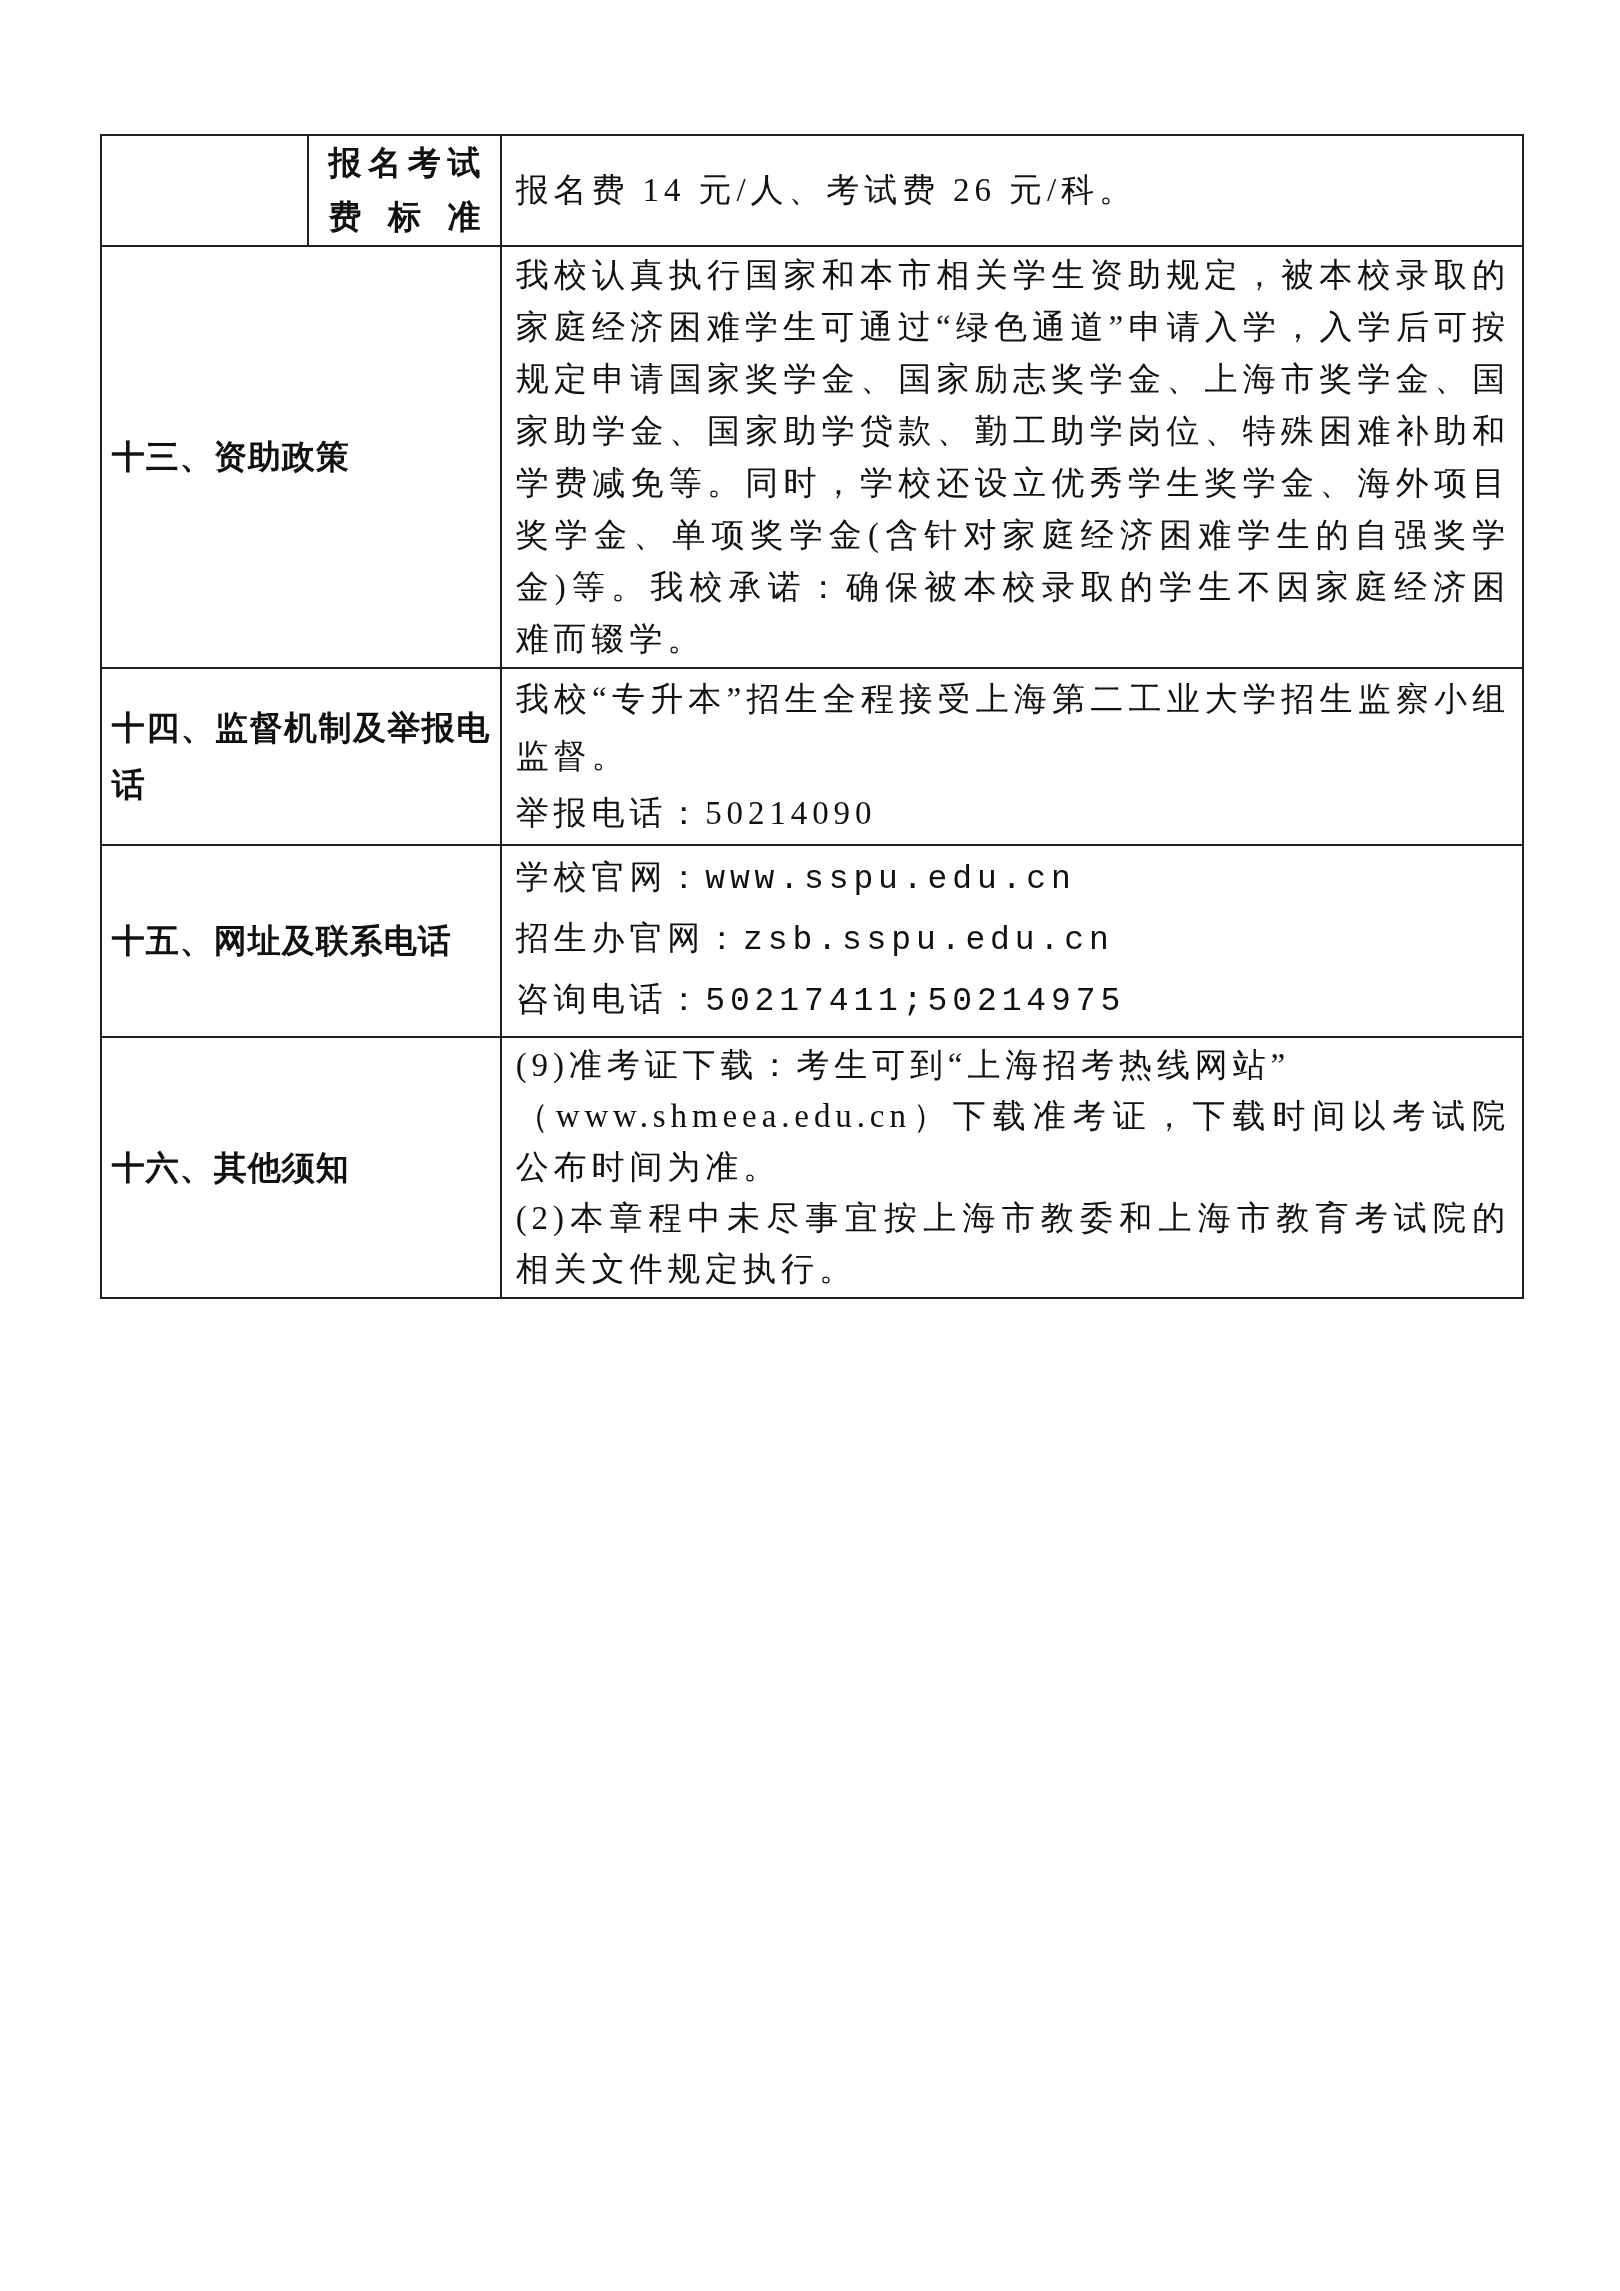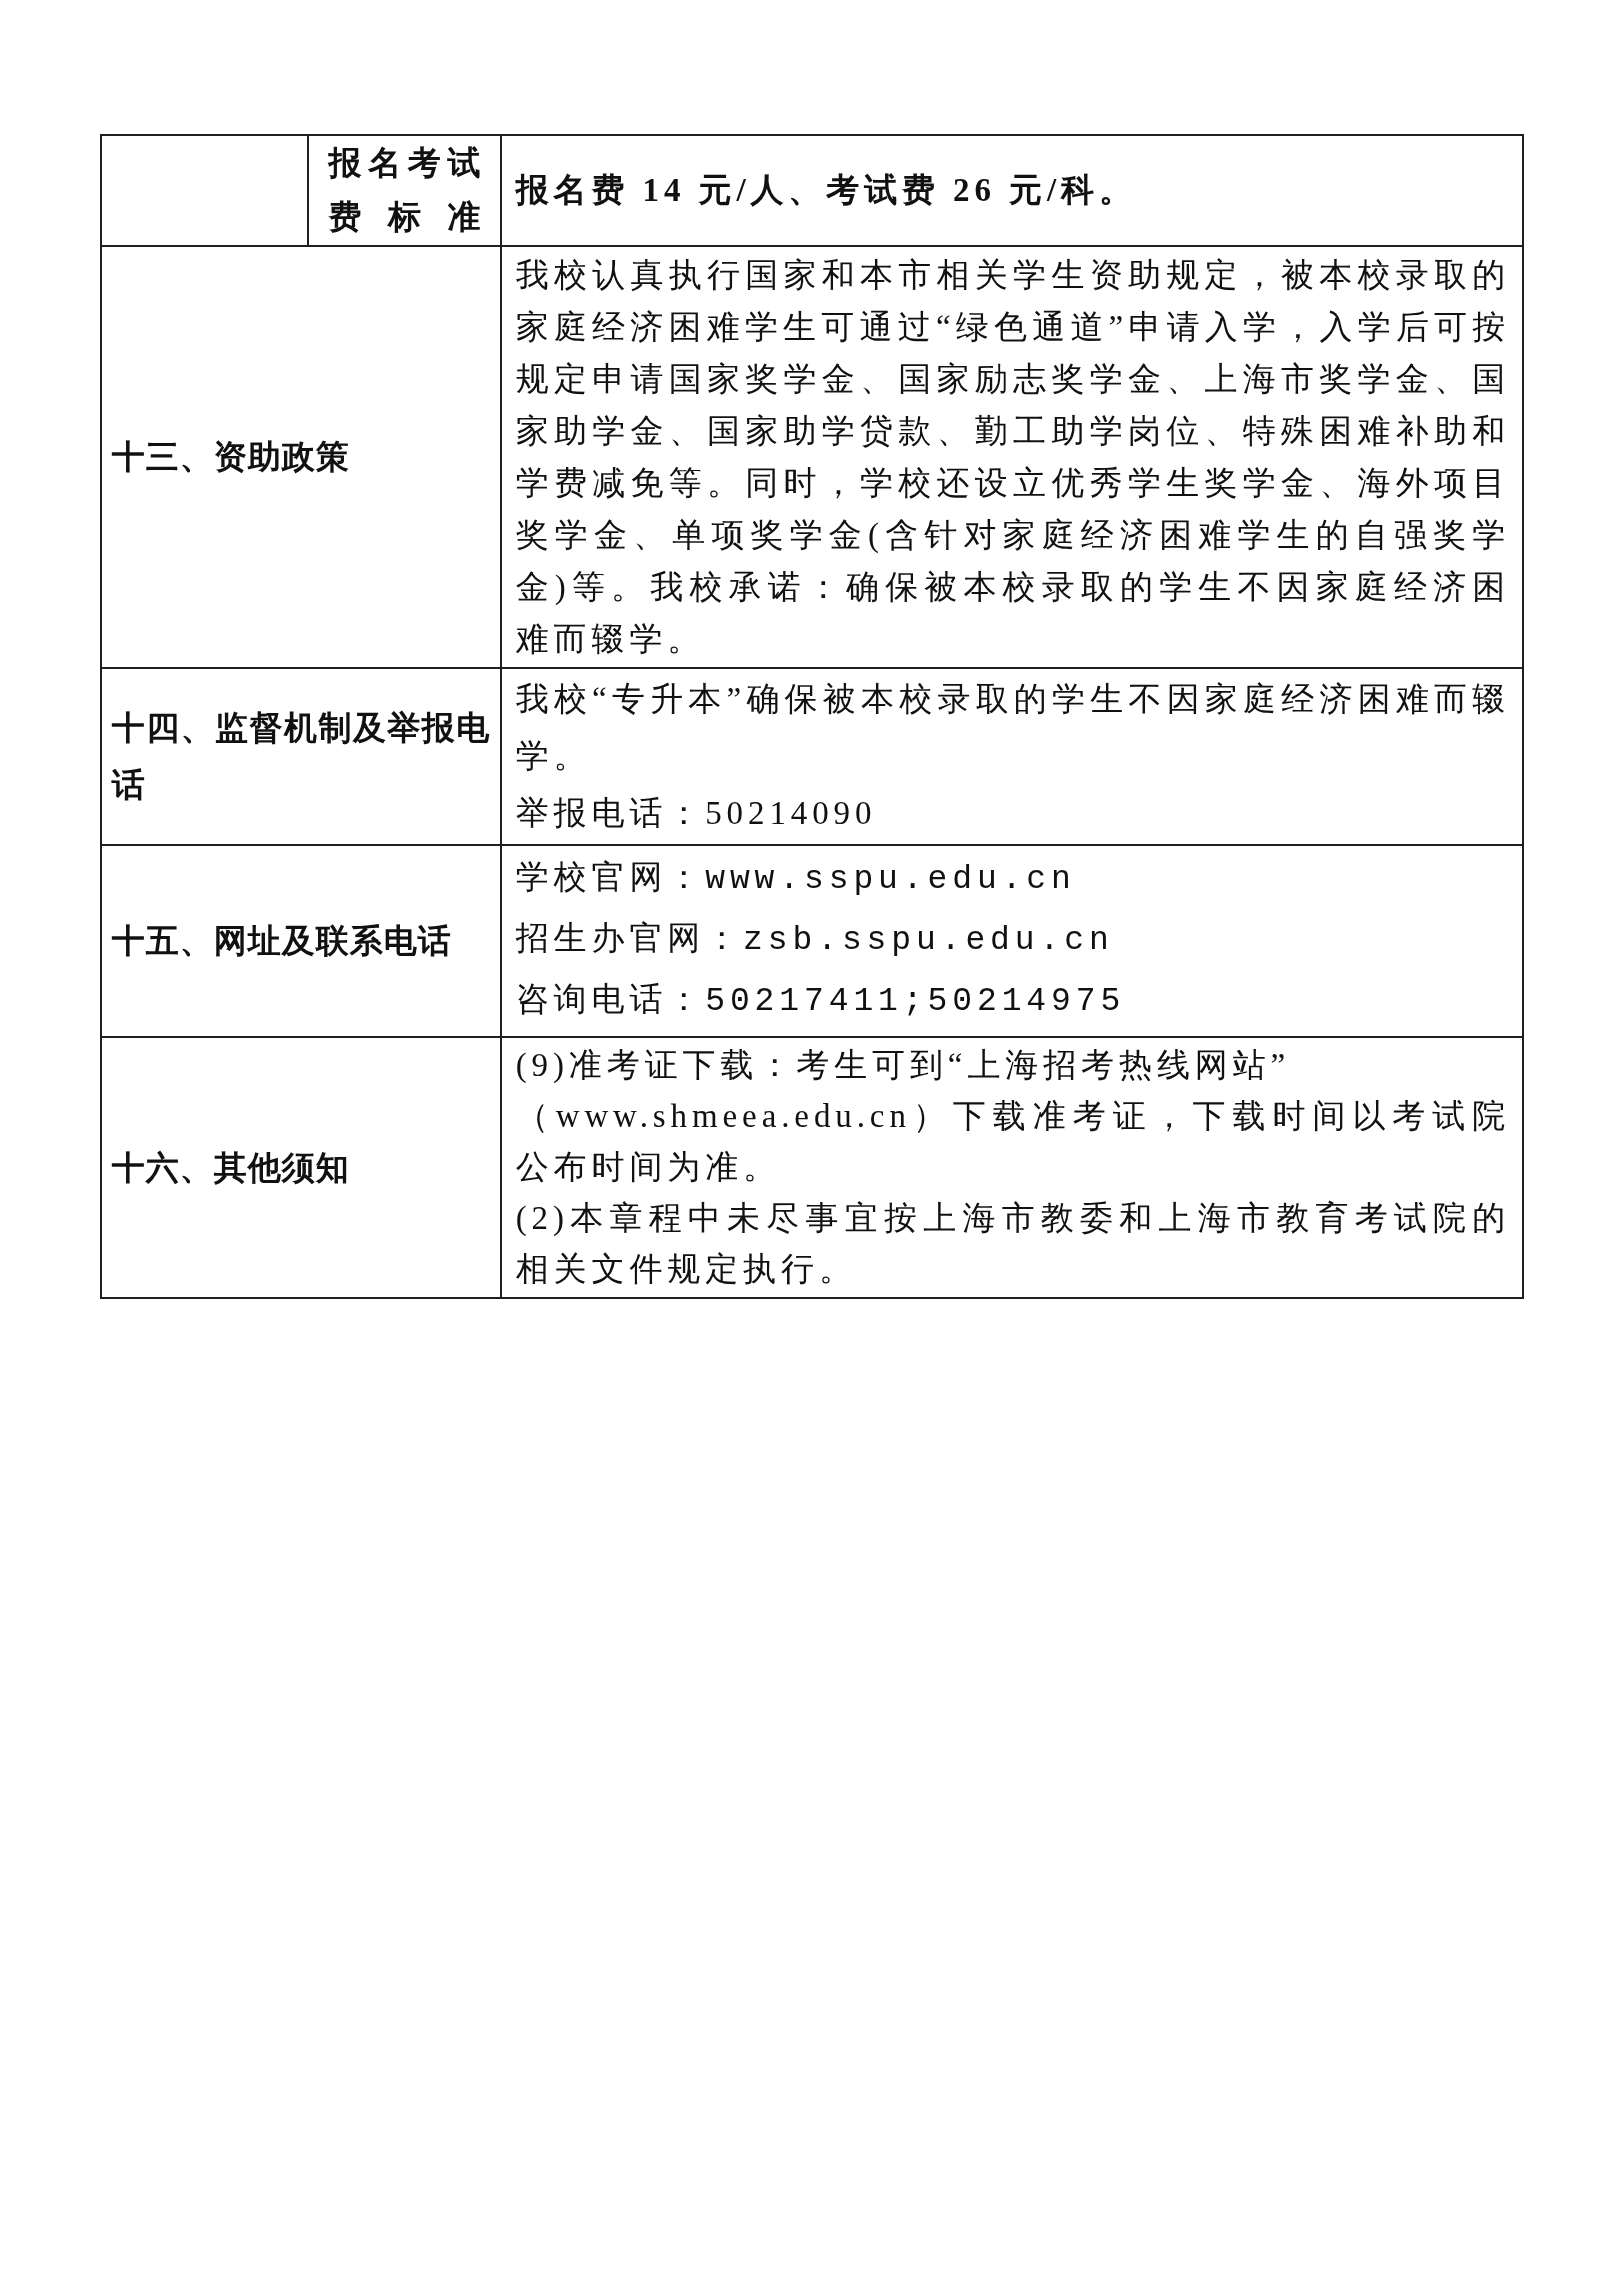--- a/index.html
+++ b/index.html
@@ -51,21 +51,21 @@
   .content-cell {
     font-family: "Liberation Serif", serif;
     font-size: 33px;
     letter-spacing: 4.9px;
     padding: 2px 11.8px 2px 13.7px;
   }
   .content-cell p {
     margin: 0;
     text-align: justify;
   }
-  .r1c { line-height: 55px; font-weight: bold; }
+  .r1c { line-height: 55px; }
   .r2c { line-height: 52px; }
   .r3c { line-height: 57px; }
   .r4c { line-height: 61px; font-family: Liberation Mono, monospace; }
   .r5c { line-height: 51px; }
 </style>
 </head>
 <body>
 
 <table class="doc-table">
   <colgroup>
@@ -92,21 +92,21 @@
     <td class="content-cell r2c">
       <p>我校认真执行国家和本市相关学生资助规定，被本校录取的家庭经济困难学生可通过“绿色通道”申请入学，入学后可按规定申请国家奖学金、国家励志奖学金、上海市奖学金、国家助学金、国家助学贷款、勤工助学岗位、特殊困难补助和学费减免等。同时，学校还设立优秀学生奖学金、海外项目奖学金、单项奖学金(含针对家庭经济困难学生的自强奖学金)等。我校承诺：确保被本校录取的学生不因家庭经济困难而辍学。</p>
     </td>
   </tr>
 
   <tr style="height:172px">
     <td class="label-cell" colspan="2">
       <div>十四、监督机制及举报电话</div>
     </td>
     <td class="content-cell r3c">
-      <p>我校“专升本”确保被本校录取的学生不因家庭经济困难而辍学。</p>
+      <p>我校“专升本”招生全程接受上海第二工业大学招生监察小组监督。</p>
       <p>举报电话：50214090</p>
     </td>
   </tr>
 
   <tr style="height:192px">
     <td class="label-cell" colspan="2">
       <div>十五、网址及联系电话</div>
     </td>
     <td class="content-cell r4c">
       <p>学校官网：www.sspu.edu.cn</p>

